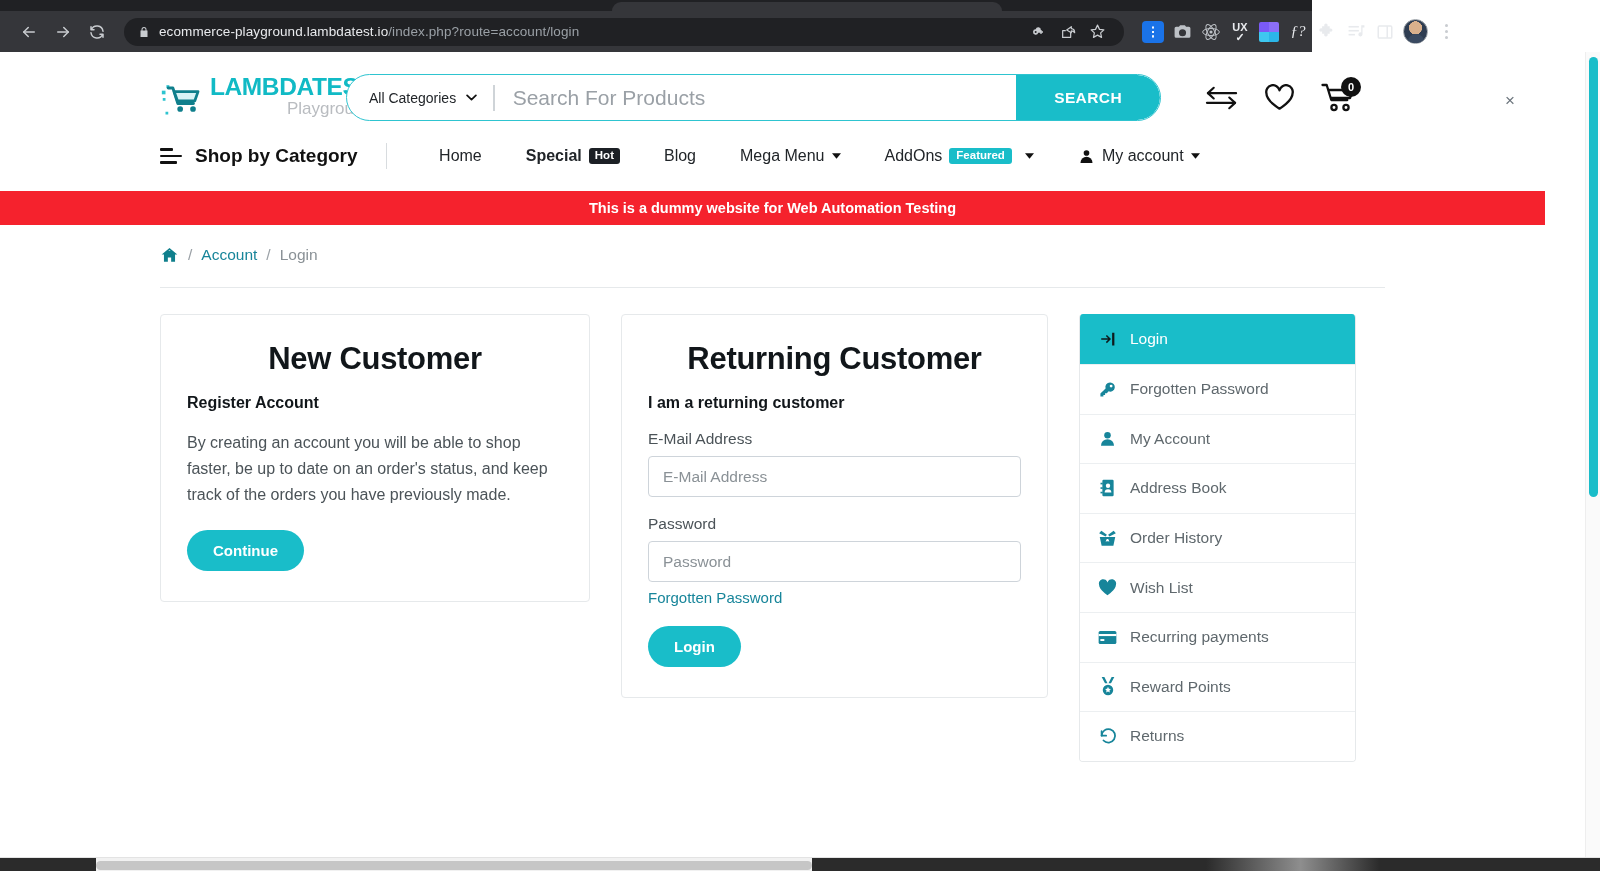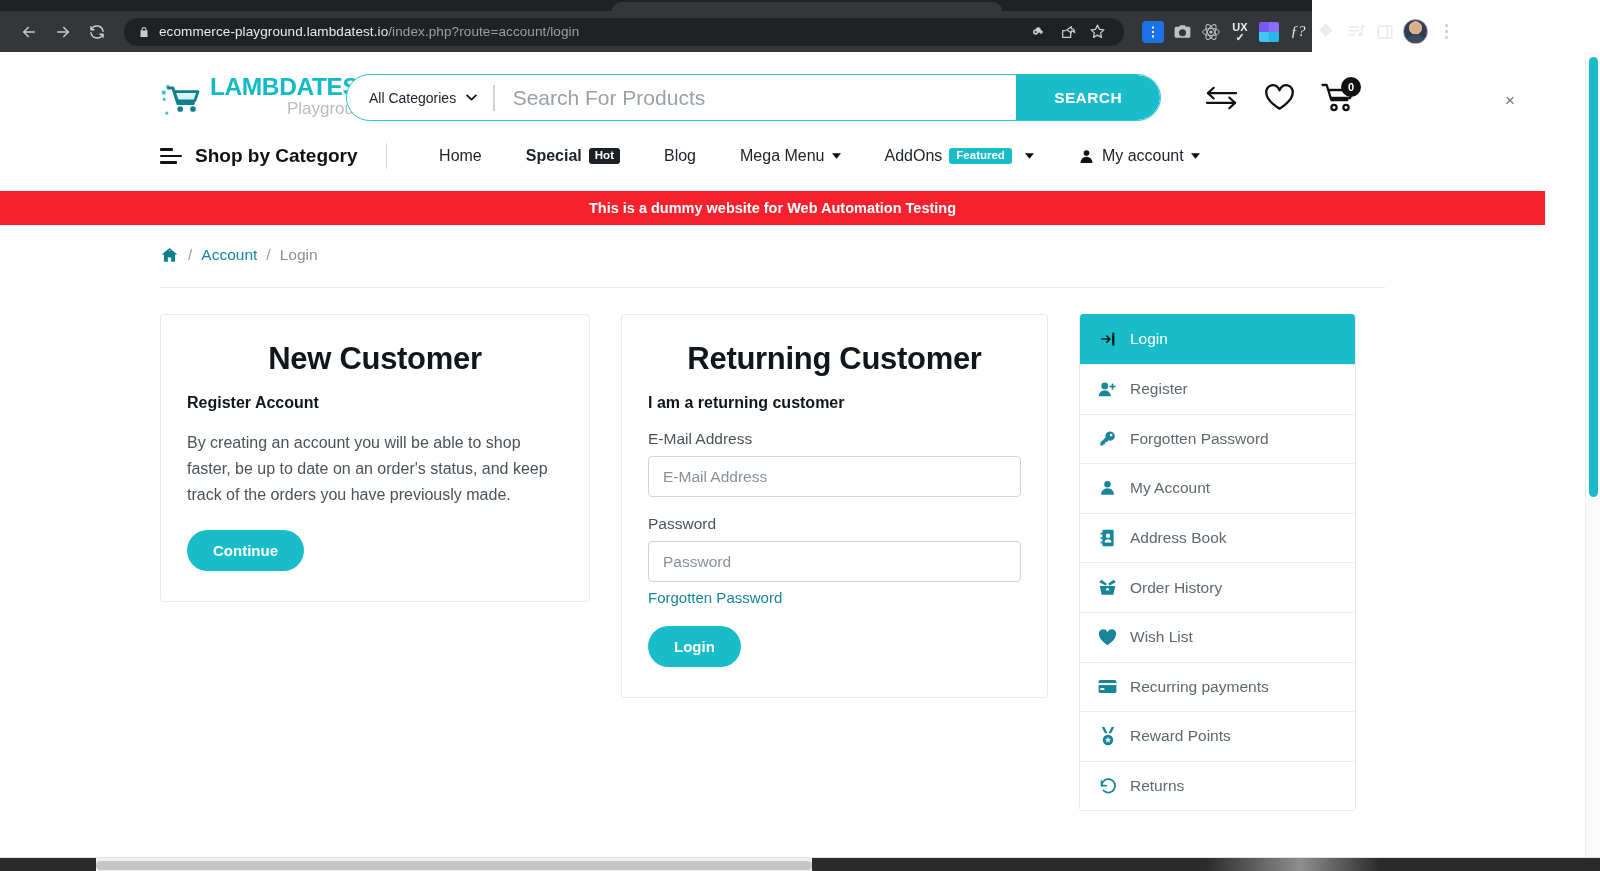--- a/index.html
+++ b/index.html
@@ -486,31 +486,20 @@
         <div class="aside-item active">
           <span class="a-ic">
             <svg width="18" height="18" viewBox="0 0 24 24" fill="currentColor">
                 <path d="M3 11h9.2l-3.1-3.1L10.5 6.5 16 12l-5.5 5.5-1.4-1.4L12.2 13H3v-2z"></path>
                 <path d="M17.5 3.5h3v17h-3v-17z"></path>
               </svg>
           </span>
           <span>Login</span>
         </div>
 
-        <div class="aside-item">
-          <span class="a-ic">
-            <svg width="19" height="17" viewBox="0 0 24 20" fill="currentColor">
-                <circle cx="8.5" cy="5.5" r="4.3"></circle>
-                <path d="M.8 18.5a7.7 7.7 0 0 1 15.4 0z"></path>
-                <rect x="17.3" y="2.5" width="2" height="7.6"></rect>
-                <rect x="14.5" y="5.3" width="7.6" height="2"></rect>
-              </svg>
-          </span>
-          <span>Register</span>
-        </div>
 
         <div class="aside-item">
           <span class="a-ic">
             <svg width="17" height="17" viewBox="0 0 24 24" fill="currentColor">
                 <path d="M15.5 2a6.5 6.5 0 0 0-6.2 8.5L2 17.8V22h4.2v-2.4h2.4v-2.4H11l2.6-2.6A6.5 6.5 0 1 0 15.5 2zm1.6 3.2a2 2 0 1 1-2 2 2 2 0 0 1 2-2z"></path>
               </svg>
           </span>
           <span>Forgotten Password</span>
         </div>
 

